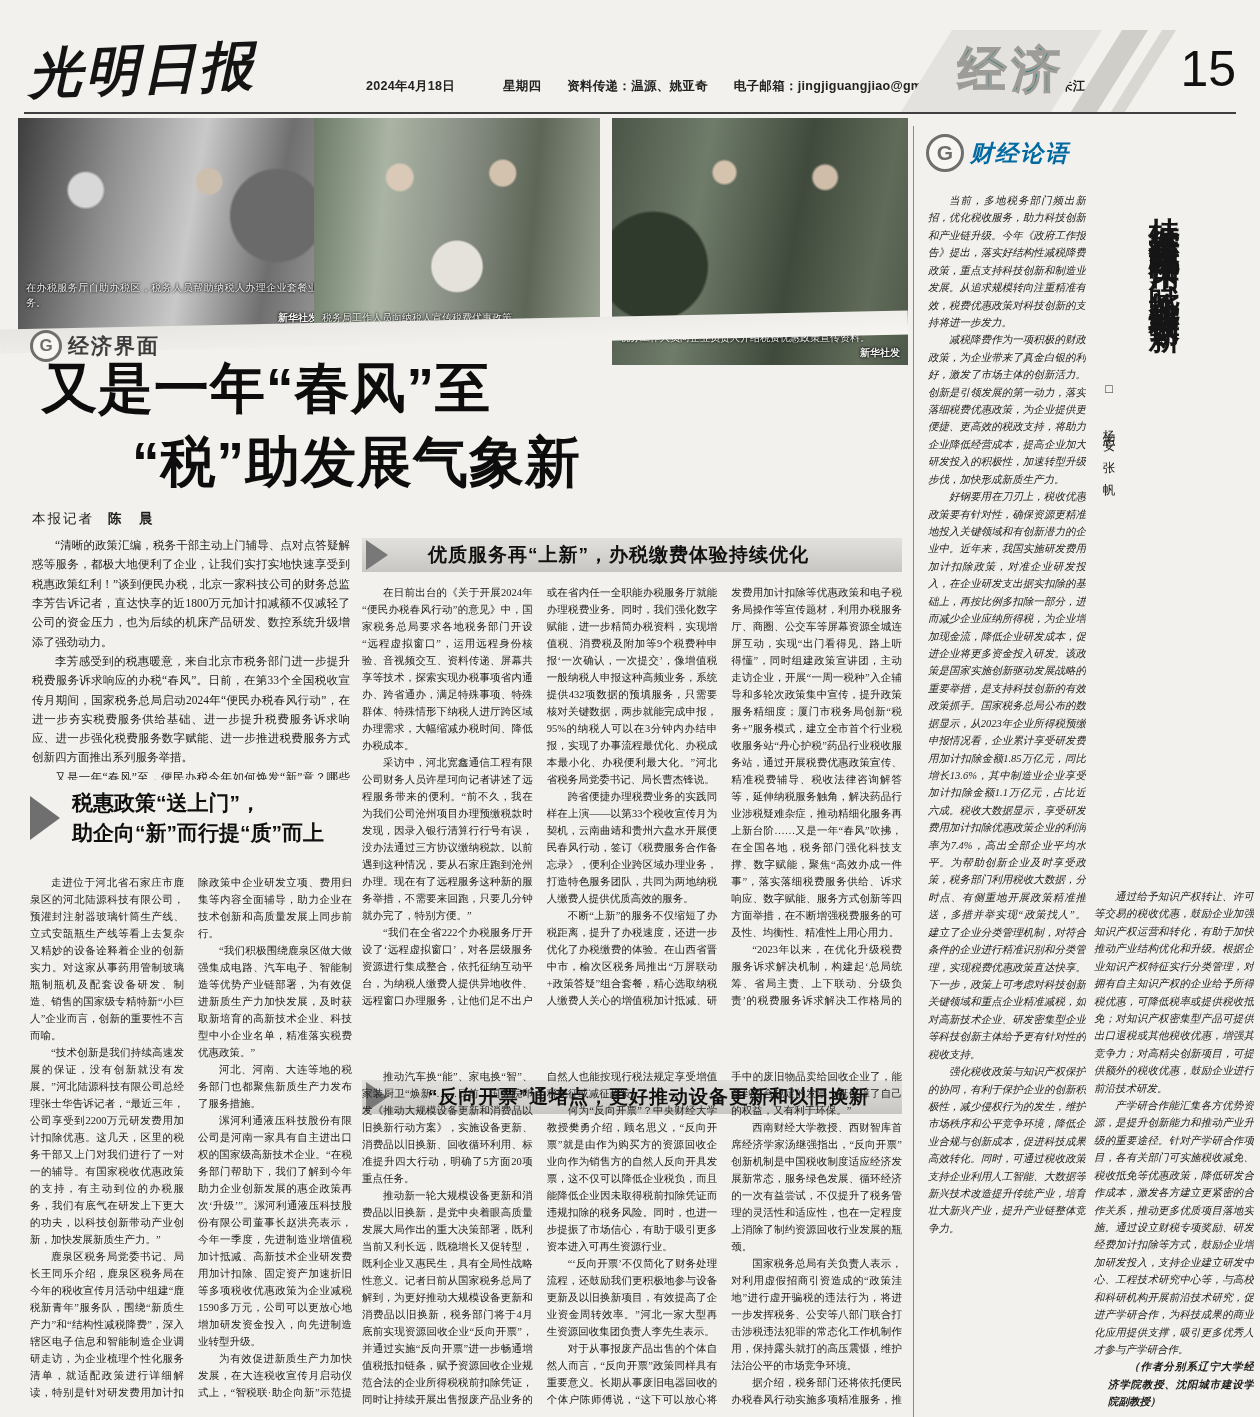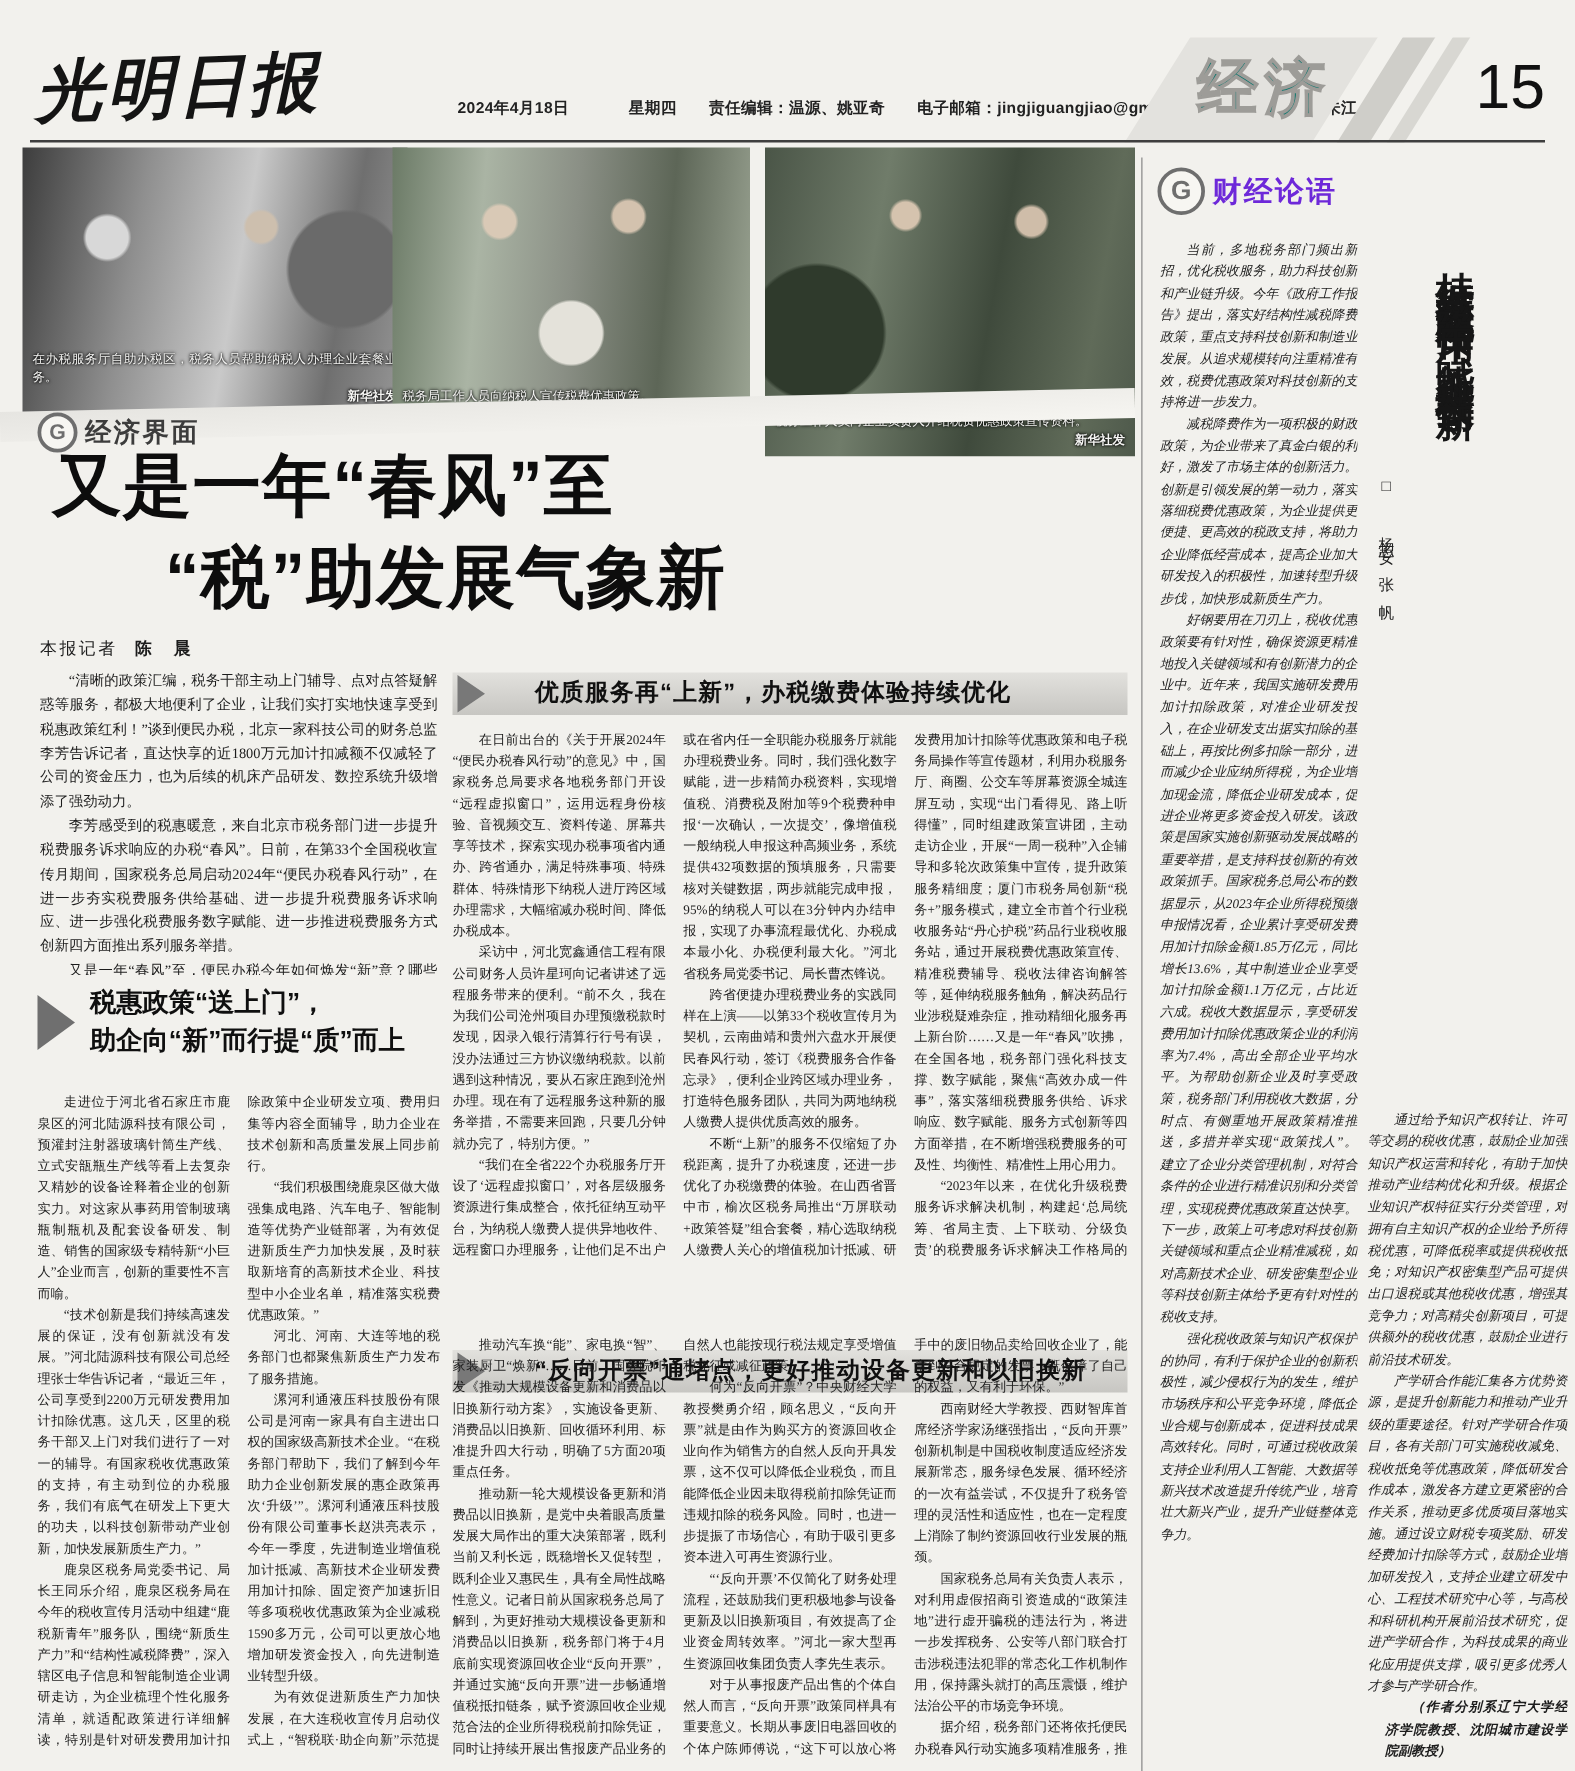--- a/index.html
+++ b/index.html
@@ -82,21 +82,21 @@
   .bar2{top:538px;} .bar3{top:1080px;}
   .sec2-body{position:absolute;top:584px;left:362px;width:540px;height:430px;
         column-count:3;column-gap:14px;}
   .sec3-body{position:absolute;top:1068px;left:362px;width:540px;height:349px;
         column-count:3;column-gap:14px;}
   
   .vrule{position:absolute;left:913px;top:126px;height:1291px;border-left:1px solid #8a8a8a;}
   .fl-kicker{position:absolute;top:134px;left:926px;display:flex;align-items:center;
         font-family:"Liberation Sans",sans-serif;}
   .glogo.big{width:32px;height:32px;font-size:21px;border-width:3.5px;}
-  .fl-kicker .ktext{font-size:23px;font-weight:800;color:#6d28d9;letter-spacing:2px;}
+  .fl-kicker .ktext{font-size:23px;font-weight:800;color:#0369a1;letter-spacing:2px;font-style:italic;}
   .fl-colA{position:absolute;top:192px;left:928px;width:158px;height:1225px;
         font-style:italic;font-size:10.5px;line-height:1.66;text-align:justify;overflow:hidden;font-family:Liberation Serif, serif;}
   .fl-colB{position:absolute;top:888px;left:1094px;width:160px;height:529px;
         font-style:italic;font-size:10.5px;line-height:1.66;text-align:justify;overflow:hidden;}
   .fl-credit{font-weight:700;margin-left:14px;}
   .v-title{position:absolute;top:193px;left:1146px;height:680px;writing-mode:vertical-rl;
         font-family:"Liberation Serif",serif;font-size:31px;font-weight:900;color:#161616;
         letter-spacing:5px;line-height:1.15;}
   .v-title .part2{margin-top:18px;}
   .v-authors{position:absolute;top:382px;left:1100px;writing-mode:vertical-rl;
@@ -104,21 +104,21 @@
 </style>
 </head>
 <body>
 
 <div class="page">
 
   <div class="masthead-logo">光明日报</div>
   <div class="dateline">
     <span class="plain"><span>2024年4月18日</span></span>
     <span>星期四</span>
-    <span>责任编辑：温源、姚亚奇</span>
+    <span>资料传递：温源、姚亚奇</span>
     <span>电子邮箱：jingjiguangjiao@gmdaily.cn</span>
     <span>美术编辑：朱江</span>
   </div>
   <div class="flag">
     <div class="stripe s1"></div>
     <div class="stripe s2"></div>
     <div class="stripe s3"></div>
     <div class="flag-section">经济</div>
     <div class="flag-page">15</div>
   </div>

